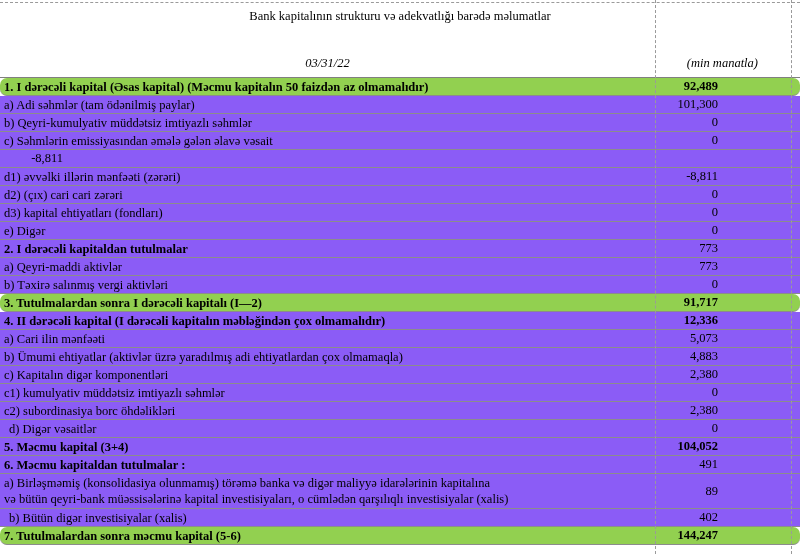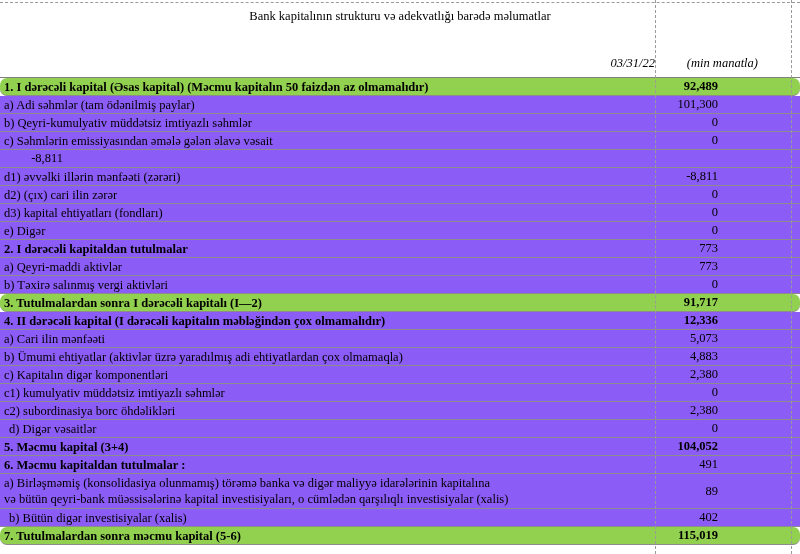--- a/index.html
+++ b/index.html
@@ -23,21 +23,21 @@
   .vdash.outer { left: 791px; }
 
   .title {
     position: absolute; top: 9px; left: 0; width: 100%;
     text-align: center; font-size: 12.5px;
   }
 
   .daterow { position: absolute; top: 53px; left: 0; width: 100%; height: 22px; }
   .date {
     position: absolute; left: 0; top: 3px; width: 655px;
-    text-align: right; font-style: italic;
+    text-align: center; font-style: italic;
   }
   .unit {
     position: absolute; right: 0; top: 3px; width: 145px;
     text-align: right; font-style: italic; padding-right: 42px;
   }
 
   .table {
     position: absolute; top: 77px; left: 0; width: 100%;
     border-top: 1px solid #808080;
   }
@@ -100,21 +100,21 @@
     <div class="row">
       <div class="cell value">-8,811</div>
     </div>
 
     <div class="row">
       <div class="cell label">d1) əvvəlki illərin mənfəəti (zərəri)</div>
       <div class="cell value">-8,811</div>
     </div>
 
     <div class="row">
-      <div class="cell label">d2) (çıx) cari ilin zərər</div>
+      <div class="cell label">d2) (çıx) cari cari zərəri</div>
       <div class="cell value">0</div>
     </div>
 
     <div class="row">
       <div class="cell label">d3) kapital ehtiyatları (fondları)</div>
       <div class="cell value">0</div>
     </div>
 
     <div class="row">
       <div class="cell label">e) Digər</div>
@@ -192,17 +192,17 @@
       <div class="cell value">89</div>
     </div>
 
     <div class="row">
       <div class="cell label indent">b)   Bütün digər investisiyalar (xalis)</div>
       <div class="cell value">402</div>
     </div>
 
     <div class="row green">
       <div class="cell label b">7. Tutulmalardan  sonra məcmu kapital (5-6)</div>
-      <div class="cell value b">115,019</div>
+      <div class="cell value b">144,247</div>
     </div>
 
   </div>
 </div>
 
 </body></html>

